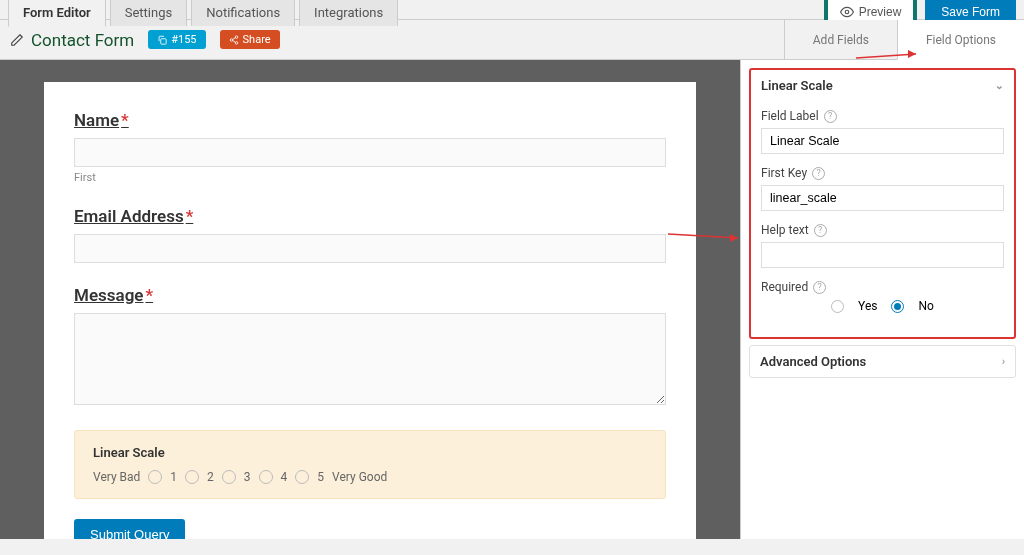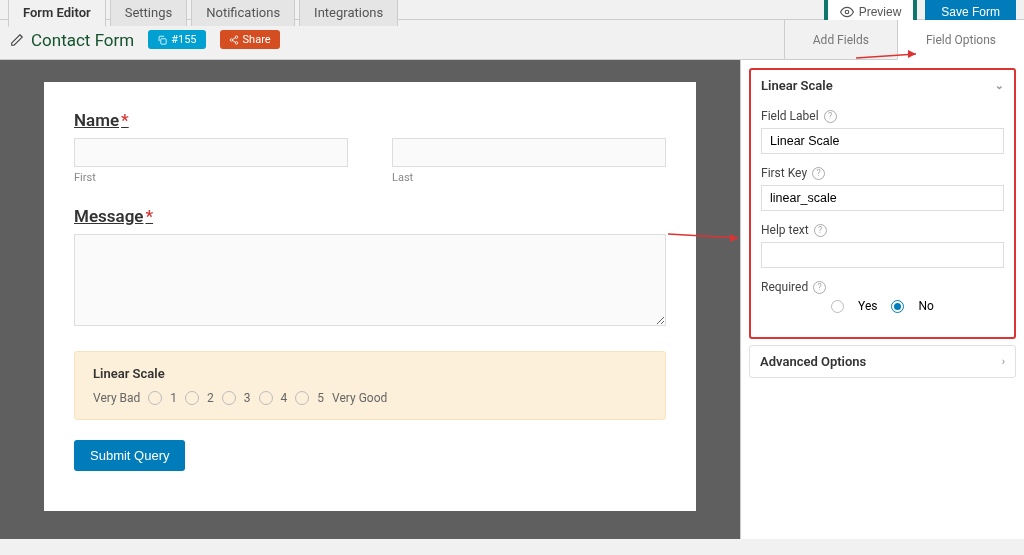--- a/index.html
+++ b/index.html
@@ -239,27 +239,29 @@
 
       <div class="field">
         <span class="label">
           <span>Name</span><span class="req">*</span>
         </span>
         <div class="columns">
           <div class="col">
             <input class="input" style="">
             <span class="sublabel">First</span>
           </div>
-          <div class="col">
-            <input class="input" style="">
-            <span class="sublabel">Last</span>
-          </div>
-        </div>
-      </div>
-
+        </div>
+      </div>
+
+      <div class="field">
+        <span class="label">
+          <span>Email Address</span><span class="req">*</span>
+        </span>
+        <input class="input" style="">
+      </div>
 
       <div class="field">
         <span class="label">
           <span>Message</span><span class="req">*</span>
         </span>
         <textarea class="textarea" style=""></textarea>
       </div>
 
       <div class="linear-box">
         <div class="ls-title">Linear Scale</div>

